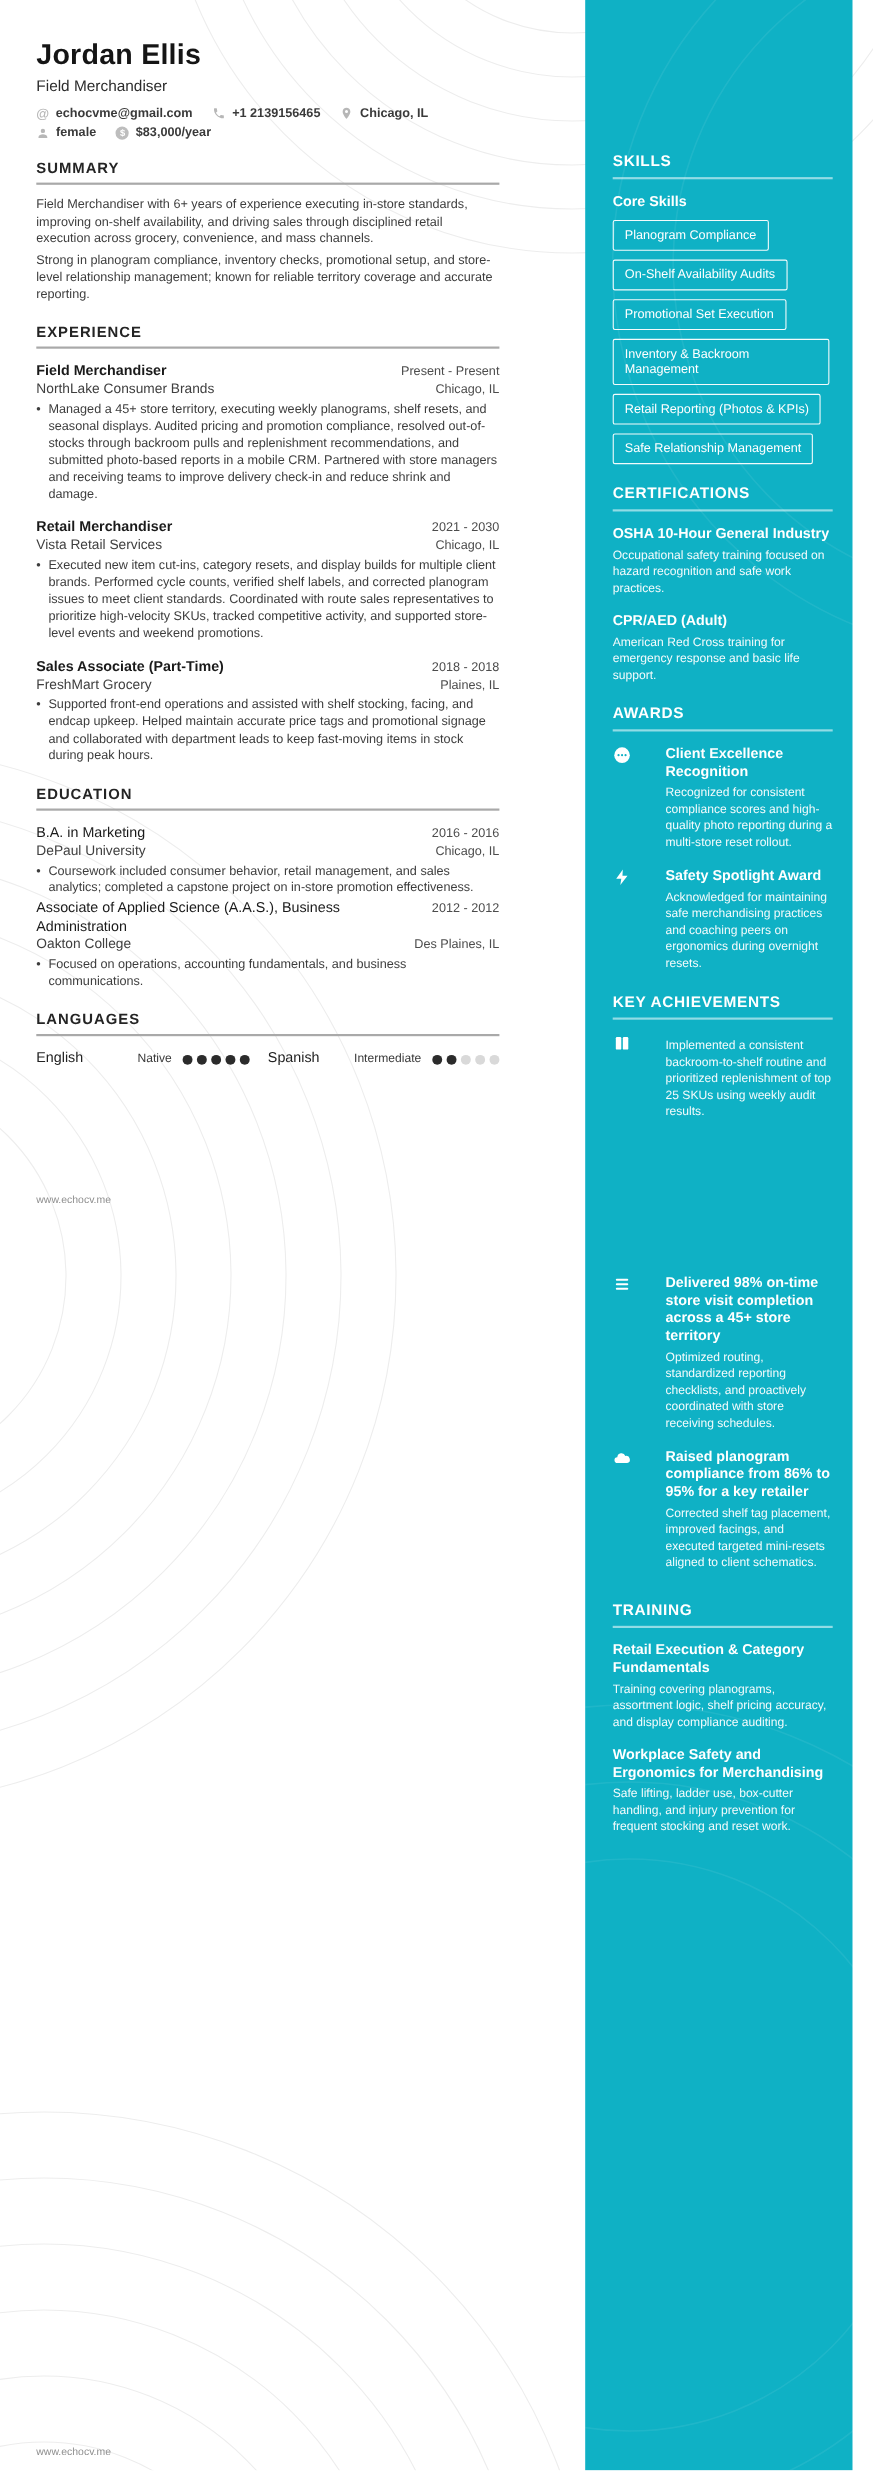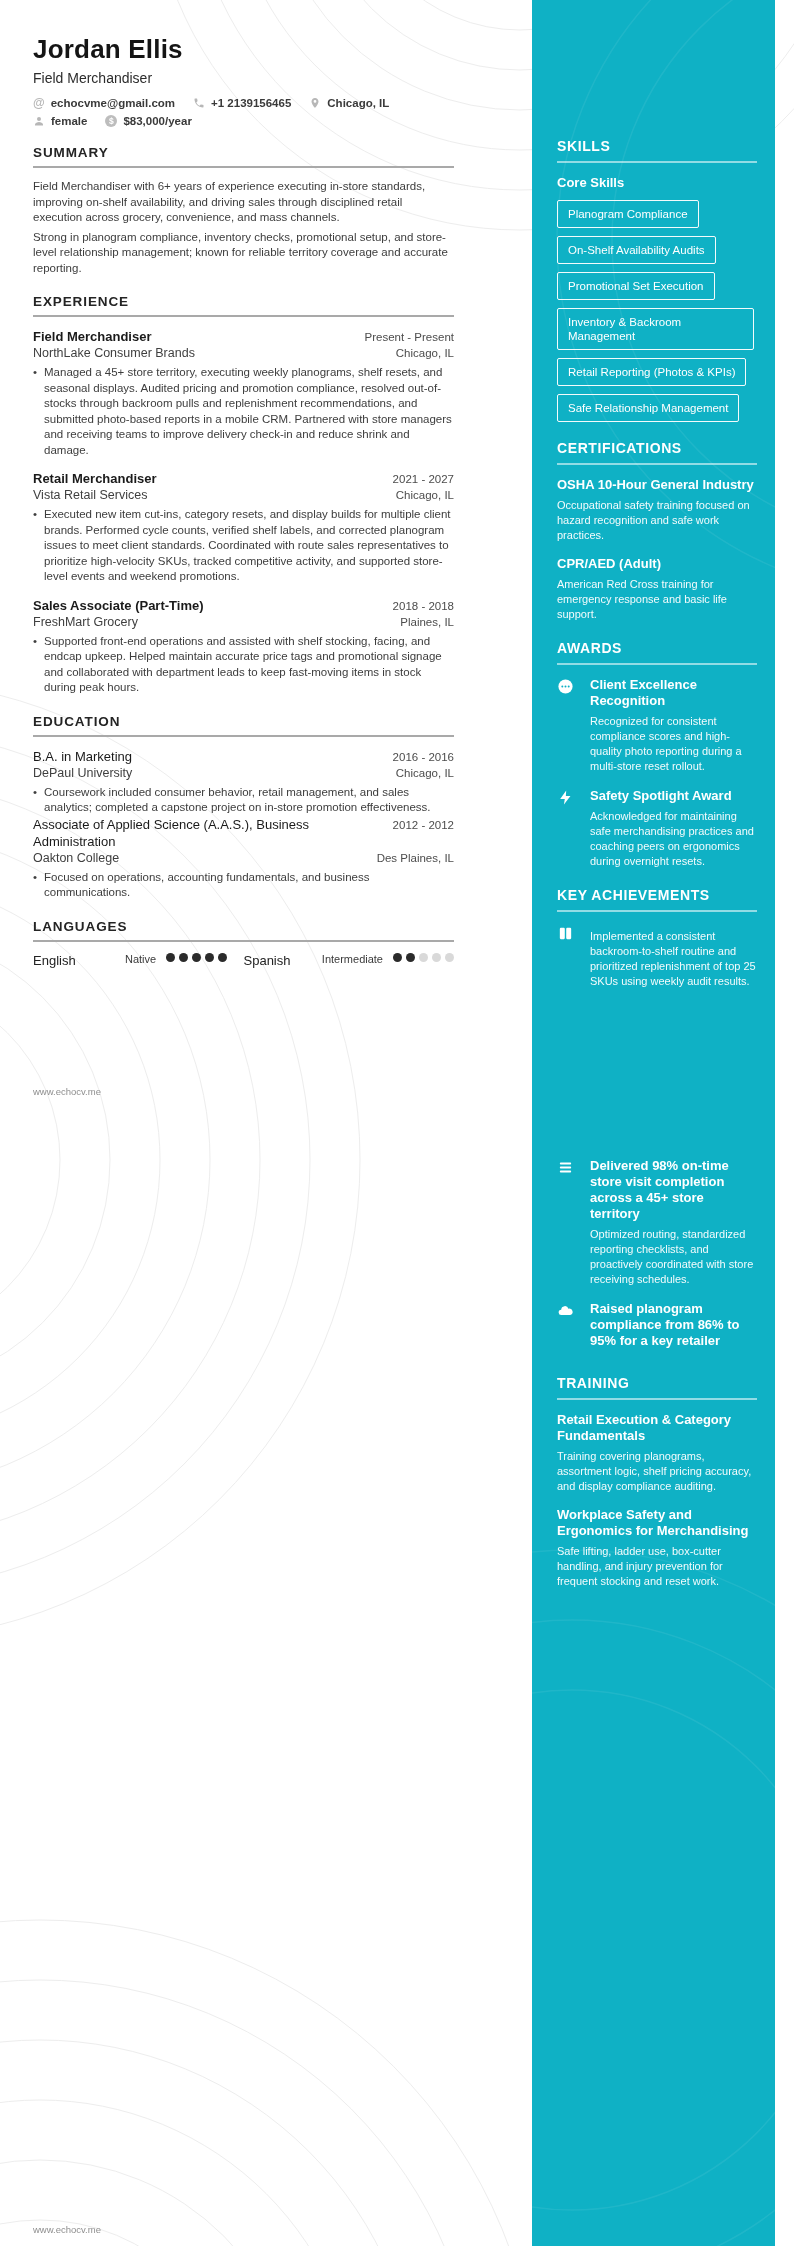--- a/index.html
+++ b/index.html
@@ -30,21 +30,21 @@
   .job{margin-bottom:12px}
   .row2{display:flex;justify-content:space-between;align-items:baseline}
   .job-title{font-size:13px;font-weight:700;color:#1a1a1a;line-height:17px}
   .job-dates{font-size:11.5px;color:#4c4c4c;white-space:nowrap;padding-left:10px}
   .job-company{font-size:12.5px;color:#3f3f3f;line-height:17px}
   .job-loc{font-size:11.5px;color:#4c4c4c;white-space:nowrap;padding-left:10px}
   .bullet{display:flex;gap:7px;font-size:11.5px;line-height:15.5px;color:#3d3d3d;margin-top:3px}
   .bullet .bmark{flex:none;color:#3d3d3d}
 
   .langs{display:flex;margin-top:2px}
-  .lang{display:flex;align-items:flex-start;width:50%}
+  .lang{display:flex;align-items:flex-end;width:50%}
   .lang-name{font-size:13px;color:#222;width:92px}
   .lang-level{font-size:11px;color:#3a3a3a;margin-right:10px}
   .dots{display:flex;gap:4px;align-items:center}
   .dot{width:9px;height:9px;border-radius:50%;background:#d9d9d9;display:inline-block}
   .dot.filled{background:#2b2b2b}
 
   .footer-url{position:absolute;left:33px;font-size:9.5px;color:#8f8f8f;z-index:2}
   .footer-url.p1{top:1086px}
   .footer-url.p2{top:2224px}
 
@@ -57,21 +57,21 @@
   .sb-h{font-size:14px;font-weight:700;letter-spacing:.6px;color:#fff}
   .sb-rule{height:2px;background:rgba(255,255,255,.55);margin:7px 0 12px}
   .sb-sec{margin-bottom:18px}
   .sb-sub{font-size:13px;font-weight:700;margin-bottom:10px}
   .chips{display:flex;flex-direction:column;gap:8px;align-items:flex-start}
   .chip{border:1.5px solid rgba(255,255,255,.95);border-radius:2px;padding:6px 10px;
         font-size:11.5px;font-weight:400;line-height:14px;max-width:175px}
   .cert{margin-bottom:13px}
   .sb-item-title{font-size:13px;font-weight:700;line-height:16px;color:#fff}
   .sb-item-desc{font-size:11px;line-height:15px;margin-top:5px;color:rgba(255,255,255,.95)}
-  .ach{display:flex;gap:13px;margin-bottom:14px}
+  .ach{display:flex;gap:28px;margin-bottom:14px}
   .ach-ic{flex:none;width:20px;padding-top:1px}
   .ach-ic svg{width:17px;height:17px;fill:#fff}
   .ach-body{flex:1}
   .sb-deco{position:absolute;left:0;top:0;pointer-events:none;z-index:1}
 </style>
 </head>
 <body>
 
 <div id="page">
 
@@ -161,21 +161,21 @@
         </div>
         <div class="bullet">
           <span class="bmark">•</span>
           <span>Managed a 45+ store territory, executing weekly planograms, shelf resets, and seasonal displays. Audited pricing and promotion compliance, resolved out-of-stocks through backroom pulls and replenishment recommendations, and submitted photo-based reports in a mobile CRM. Partnered with store managers and receiving teams to improve delivery check-in and reduce shrink and damage.</span>
         </div>
       </div>
 
       <div class="job">
         <div class="row2">
           <span class="job-title">Retail Merchandiser</span>
-          <span class="job-dates">2021 - 2027</span>
+          <span class="job-dates">2021 - 2030</span>
         </div>
         <div class="row2">
           <span class="job-company">Vista Retail Services</span>
           <span class="job-loc">Chicago, IL</span>
         </div>
         <div class="bullet">
           <span class="bmark">•</span>
           <span>Executed new item cut-ins, category resets, and display builds for multiple client brands. Performed cycle counts, verified shelf labels, and corrected planogram issues to meet client standards. Coordinated with route sales representatives to prioritize high-velocity SKUs, tracked competitive activity, and supported store-level events and weekend promotions.</span>
         </div>
       </div>
@@ -371,20 +371,21 @@
       </div>
 
       <div class="ach">
         <span class="ach-ic">
           <svg viewBox="0 0 24 24">
               <path d="M18.5 18.5H6.3a3.8 3.8 0 0 1-.4-7.6 5.3 5.3 0 0 1 10.3-1.5 4.6 4.6 0 0 1 2.3 9.1z" fill="#fff"></path>
             </svg>
         </span>
         <div class="ach-body">
           <div class="sb-item-title">Raised planogram compliance from 86% to 95% for a key retailer</div>
+          <div class="sb-item-desc">Corrected shelf tag placement, improved facings, and executed targeted mini-resets aligned to client schematics.</div>
         </div>
       </div>
 
       <div class="sb-sec" style="margin-top:26px">
         <div class="sb-h">TRAINING</div>
         <div class="sb-rule"></div>
         <div class="cert">
           <div class="sb-item-title">Retail Execution &amp; Category Fundamentals</div>
           <div class="sb-item-desc">Training covering planograms, assortment logic, shelf pricing accuracy, and display compliance auditing.</div>
         </div>

